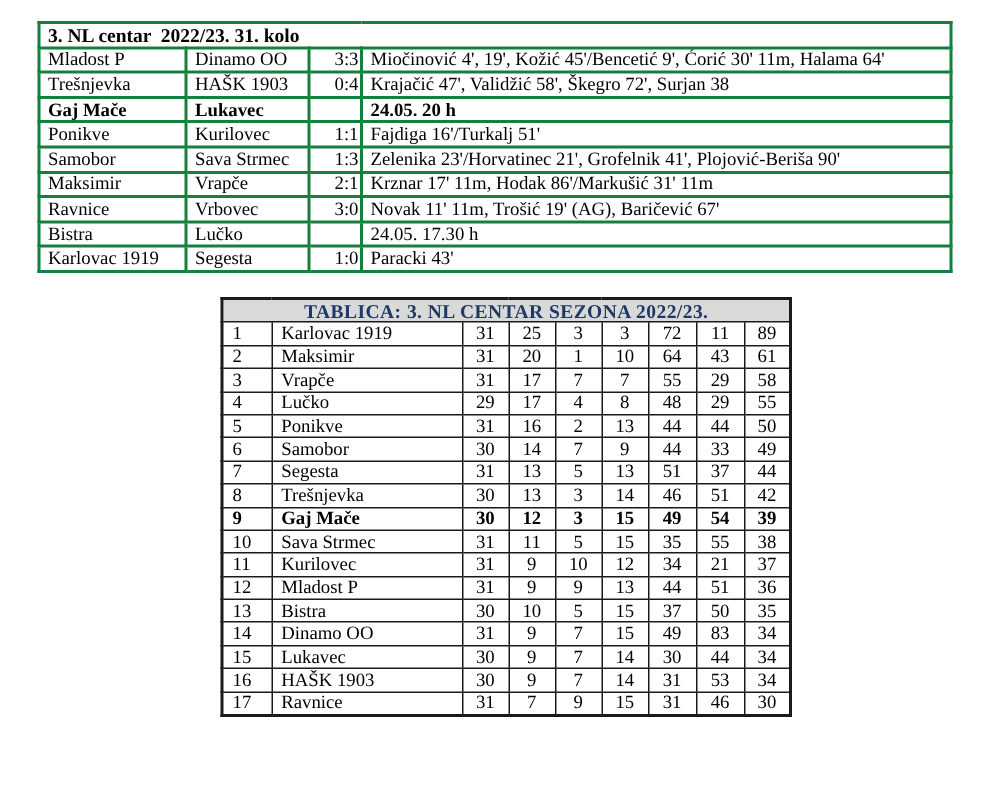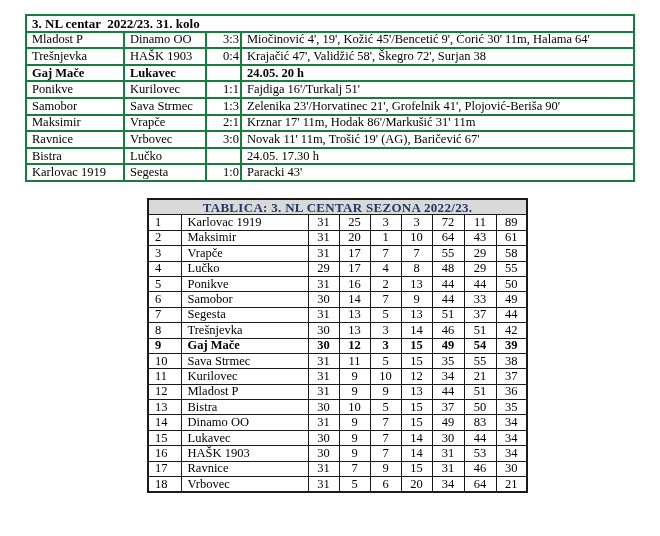--- a/index.html
+++ b/index.html
@@ -351,25 +351,14 @@
         <td class="pos">17</td>
         <td class="team">Ravnice</td>
         <td class="num">31</td>
         <td class="num">7</td>
         <td class="num">9</td>
         <td class="num">15</td>
         <td class="num">31</td>
         <td class="num">46</td>
         <td class="num">30</td>
       </tr>
-      <tr>
-        <td class="pos">18</td>
-        <td class="team">Vrbovec</td>
-        <td class="num">31</td>
-        <td class="num">5</td>
-        <td class="num">6</td>
-        <td class="num">20</td>
-        <td class="num">34</td>
-        <td class="num">64</td>
-        <td class="num">21</td>
-      </tr>
     </tbody>
 </table>
 
 </body></html>

